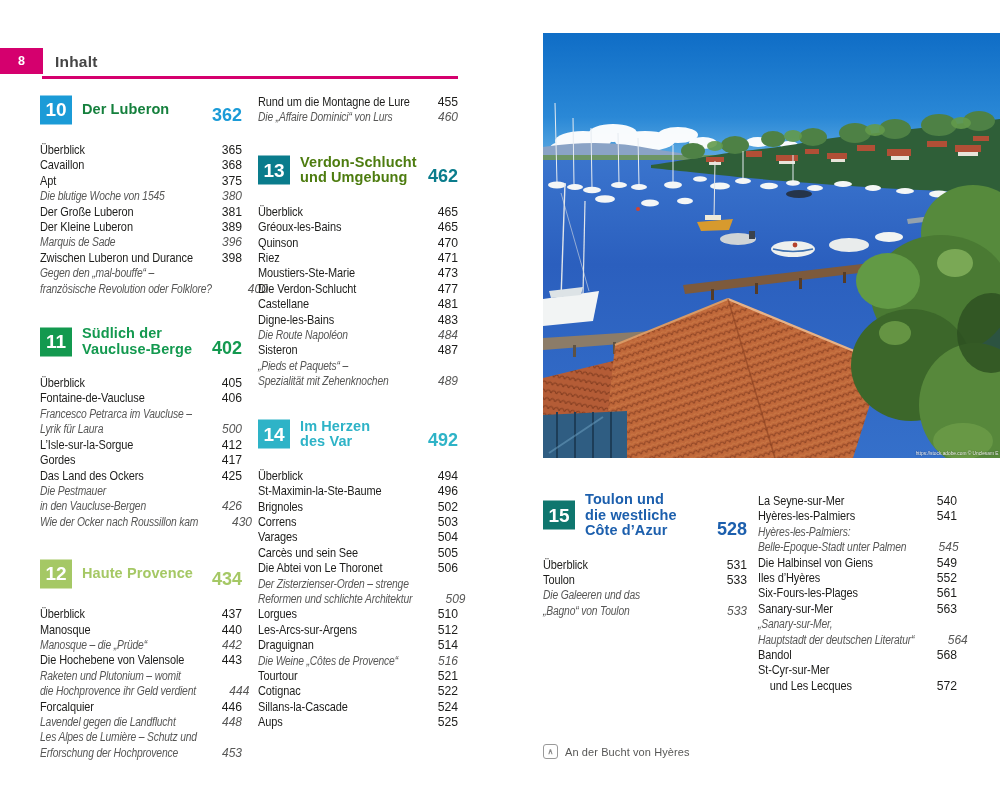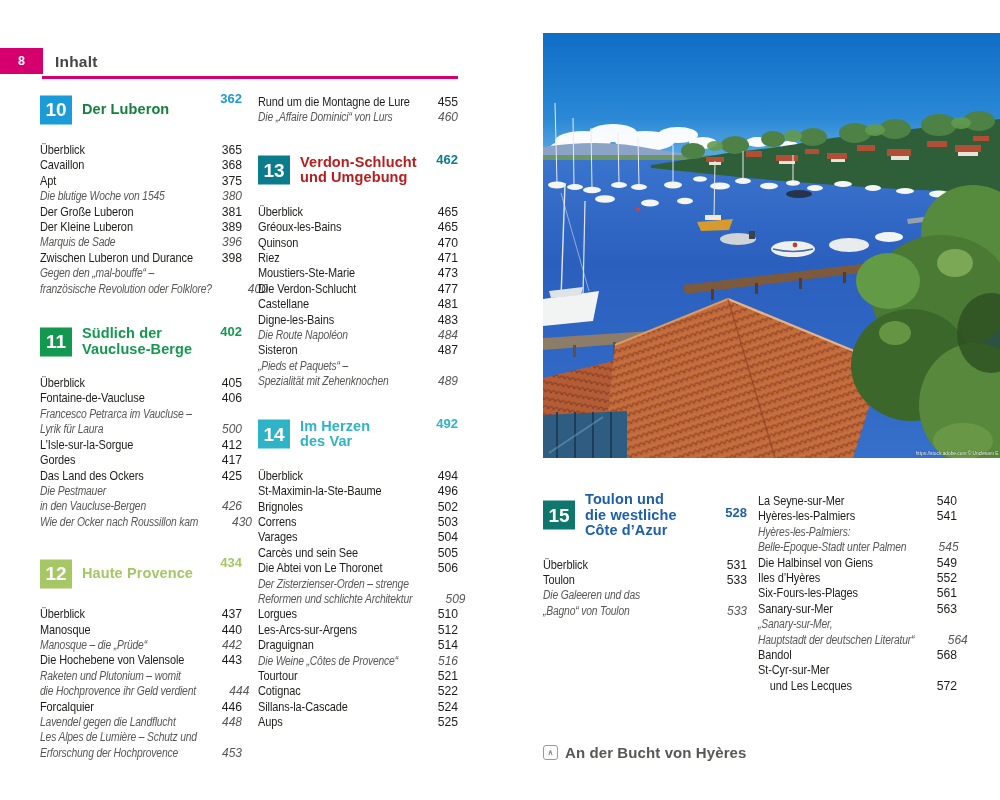--- a/index.html
+++ b/index.html
@@ -25,21 +25,21 @@
     position:relative;padding-left:42px;min-height:29px;
     display:flex;align-items:center;margin:29px 0 19px;
   }
   .col > .chapter:first-child{margin-top:4px;}
   .chapter .sq{
     position:absolute;left:0;top:50%;transform:translateY(-50%);
     width:32px;height:29px;display:flex;align-items:center;justify-content:center;
     color:#fff;font-weight:bold;font-size:19px;
   }
   .chapter .ttl{font-weight:bold;font-size:14.5px;line-height:15.5px;letter-spacing:.1px;}
-  .chapter .pg{position:absolute;right:0;bottom:18px;font-weight:bold;font-size:13px;line-height:15.5px;}
+  .chapter .pg{position:absolute;right:0;bottom:1px;font-weight:bold;font-size:18px;line-height:15.5px;}
   .entries{margin:0;}
   .entry-line{display:flex;align-items:baseline;line-height:15.4px;font-size:12.2px;color:#1d1d1b;}
   .entry-line .t{
     flex:1 1 auto;white-space:nowrap;display:inline-block;
     transform:scaleX(.9);transform-origin:0 70%;letter-spacing:-.1px;
   }
   .entry-line .p{flex:0 0 auto;min-width:28px;text-align:right;}
   .entry.italic .entry-line{color:#575756;font-style:italic;font-size:12px;}
   .entry.italic .entry-line .t{transform:scaleX(.86);letter-spacing:-.2px;}
   .entry-line.indent .t{padding-left:13px;}
@@ -51,21 +51,21 @@
     transform:scaleX(.8);transform-origin:100% 100%;white-space:nowrap;opacity:.95;
     text-shadow:0 0 2px rgba(0,0,0,.6);
   }
   
   .caption{position:absolute;left:543px;top:744px;display:flex;align-items:center;gap:7px;}
   .cap-icon{
     width:13px;height:13px;border:1px solid #9a9a9a;border-radius:3px;
     display:flex;align-items:center;justify-content:center;
     color:#8a8a8a;font-size:8px;line-height:1;font-weight:bold;
   }
-  .cap-text{font-size:15px;color:#575756;letter-spacing:.1px;font-weight:bold;}
+  .cap-text{font-size:11px;color:#575756;letter-spacing:.1px;}
 </style>
 </head>
 <body>
 
 <div class="pagebadge" style="background: rgb(213, 0, 110);">8</div>
 <div class="headtitle">Inhalt</div>
 <div class="headrule" style="background: rgb(213, 0, 110);"></div>
 
 <div class="col" style="left:40px;top:91px;width:202px;">
     <div class="chapter">
@@ -272,21 +272,21 @@
       </div>
       <div class="entry italic">
         <div class="entry-line">
           <span class="t">Die „Affaire Dominici“ von Lurs</span>
           <span class="p">460</span>
         </div>
       </div>
     </div>
     <div class="chapter">
       <span class="sq" style="background: rgb(10, 124, 140);">13</span>
-      <div class="ttl" style="color: #b91c1c;">
+      <div class="ttl" style="color: #4d7c0f;">
         <div>Verdon-Schlucht</div>
         <div>und Umgebung</div>
       </div>
       <span class="pg" style="color: rgb(10, 124, 140);">462</span>
     </div>
     <div class="entries">
       <div class="entry">
         <div class="entry-line">
           <span class="t">Überblick</span>
           <span class="p">465</span>

